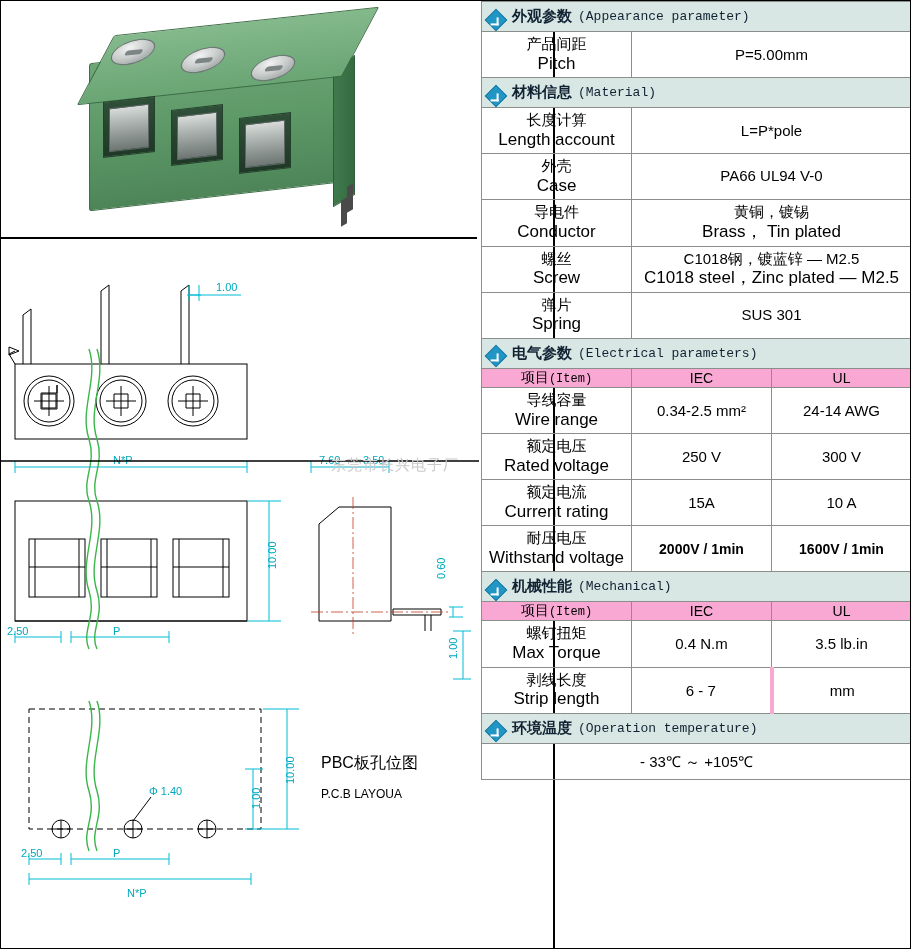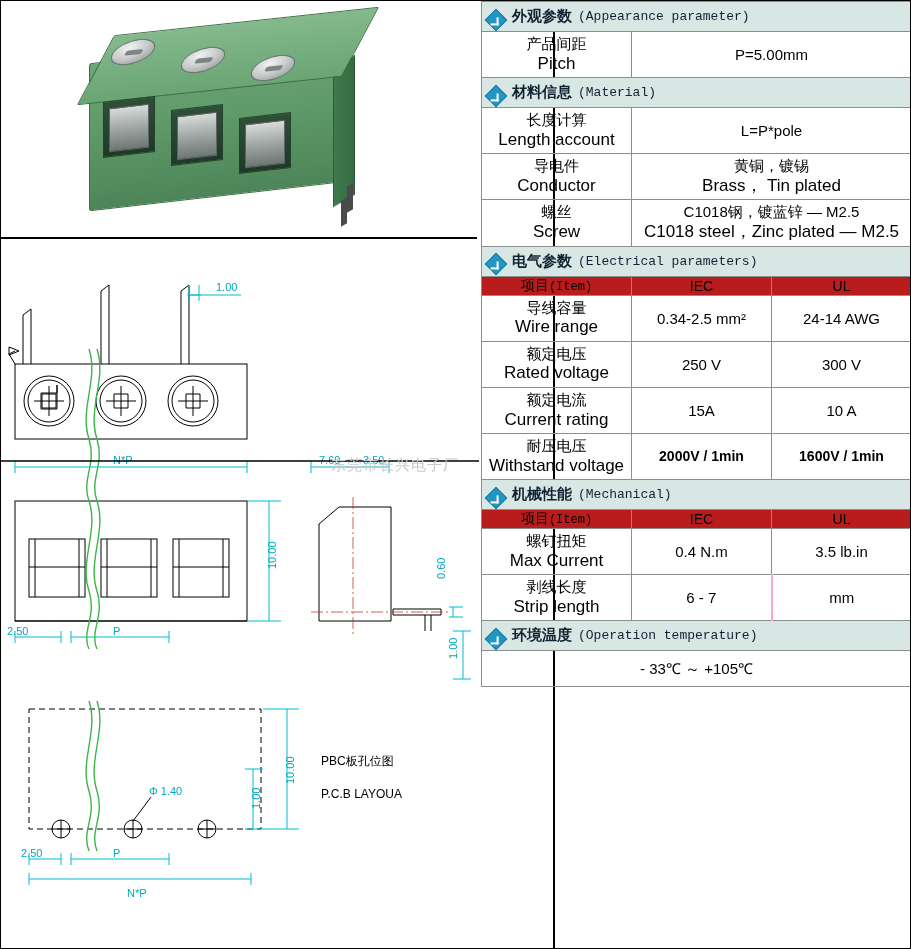--- a/index.html
+++ b/index.html
@@ -141,21 +141,21 @@
   .sec-inner { display: flex; align-items: center; }
   .sec-cn { font-size: 15px; font-weight: bold; color: #123; margin-right: 6px; }
   .sec-en { font-size: 13px; color: #123; font-weight: normal;
             font-family: "Liberation Mono", monospace; }
 
   .cn { display: block; text-align: center; font-size: 15px; color: #000; line-height: 1.25; }
   .en { display: block; text-align: center; font-size: 17px; color: #000; line-height: 1.2; }
   .lbl-cell { padding: 3px 2px !important; }
   .val { text-align: center; font-size: 15px; color: #000; }
   .val2 { text-align: center; font-size: 14px; color: #000; line-height:1.3;font-weight:bold; }
-  .hdr { text-align: center; font-size: 14px; color: #000; background: #b91c1c; }
+  .hdr { text-align: center; font-size: 14px; color: #000; background: #f9a8d4; }
   .item-hdr { text-align: center; font-size: 14px; }
   .mono { font-family: "Liberation Mono", monospace; }
   .watermark {
     position: absolute; left: 330px; top: 455px;
     font-size: 15px; color: #c9c9c9; white-space: nowrap;
     letter-spacing: 1px;
   }
 </style>
 </head>
 <body>
@@ -306,21 +306,21 @@
           <path d="M96,262 C106,292 86,322 96,352 C104,378 88,392 96,410"></path>
           <path d="M88,462 C98,492 78,522 88,552 C96,578 80,592 88,612"></path>
           <path d="M96,462 C106,492 86,522 96,552 C104,578 88,592 96,612"></path>
         </g>
 
         <g stroke="#000" stroke-width="2">
           <path d="M0,222 L478,222" stroke-width="1.5"></path>
         </g>
       </svg>
 
-      <div class="lbl" style="left:320px; top:514px; font-size:12px;">PBC板孔位图</div>
+      <div class="lbl" style="left:320px; top:514px; font-size:16px;">PBC板孔位图</div>
       <div class="lbl" style="left:320px; top:548px; font-size:12px;">P.C.B LAYOUA</div>
     </div>
 
     <div class="watermark">东莞市长兴电子厂</div>
   </div>
 
   <div class="right">
     <table class="spec">
       <colgroup>
         <col style="width:150px">
@@ -357,36 +357,56 @@
 
         <tr>
           <td class="lbl-cell">
             <span class="cn">长度计算</span>
             <span class="en">Length account</span>
           </td>
           <td class="val" colspan="2">L=P*pole</td>
         </tr>
         <tr>
           <td class="lbl-cell">
+            <span class="cn">外壳</span>
+            <span class="en">Case</span>
+          </td>
+          <td class="lbl-cell" colspan="2">
+            <span class="cn">PA66 UL94 V-0</span>
+            <span class="en"></span>
+          </td>
+        </tr>
+        <tr>
+          <td class="lbl-cell">
             <span class="cn">导电件</span>
             <span class="en">Conductor</span>
           </td>
           <td class="lbl-cell" colspan="2">
             <span class="cn">黄铜，镀锡</span>
             <span class="en">Brass， Tin plated</span>
           </td>
         </tr>
         <tr>
           <td class="lbl-cell">
             <span class="cn">螺丝</span>
             <span class="en">Screw</span>
           </td>
           <td class="lbl-cell" colspan="2">
             <span class="cn">C1018钢，镀蓝锌 — M2.5</span>
             <span class="en">C1018 steel，Zinc plated — M2.5</span>
+          </td>
+        </tr>
+        <tr>
+          <td class="lbl-cell">
+            <span class="cn">弹片</span>
+            <span class="en">Spring</span>
+          </td>
+          <td class="lbl-cell" colspan="2">
+            <span class="cn">SUS 301</span>
+            <span class="en"></span>
           </td>
         </tr>
 
         <tr>
           <td class="sec" colspan="3">
             <span class="sec-inner">
               <span class="dia"></span>
               <span class="sec-cn">电气参数</span>
               <span class="sec-en">(Electrical parameters)</span>
             </span>
@@ -444,32 +464,32 @@
         <tr>
           <td class="hdr item-hdr">
             <span>项目</span><span class="mono" style="font-size:12px">(Item)</span>
           </td>
           <td class="hdr">IEC</td>
           <td class="hdr">UL</td>
         </tr>
         <tr>
           <td class="lbl-cell">
             <span class="cn">螺钉扭矩</span>
-            <span class="en">Max Current</span>
+            <span class="en">Max Torque</span>
           </td>
           <td class="val">0.4 N.m</td>
           <td class="val">3.5 lb.in</td>
         </tr>
         <tr>
           <td class="lbl-cell">
             <span class="cn">剥线长度</span>
             <span class="en">Strip length</span>
           </td>
           <td class="val" style="border-right:none;">6 - 7</td>
-          <td class="val" style="border-left:2px solid #f9a8d4; width:60px">mm</td>
+          <td class="val" style="border-left:4px solid #f9a8d4; width:60px">mm</td>
         </tr>
 
         <tr>
           <td class="sec" colspan="3">
             <span class="sec-inner">
               <span class="dia"></span>
               <span class="sec-cn">环境温度</span>
               <span class="sec-en">(Operation temperature)</span>
             </span>
           </td>

